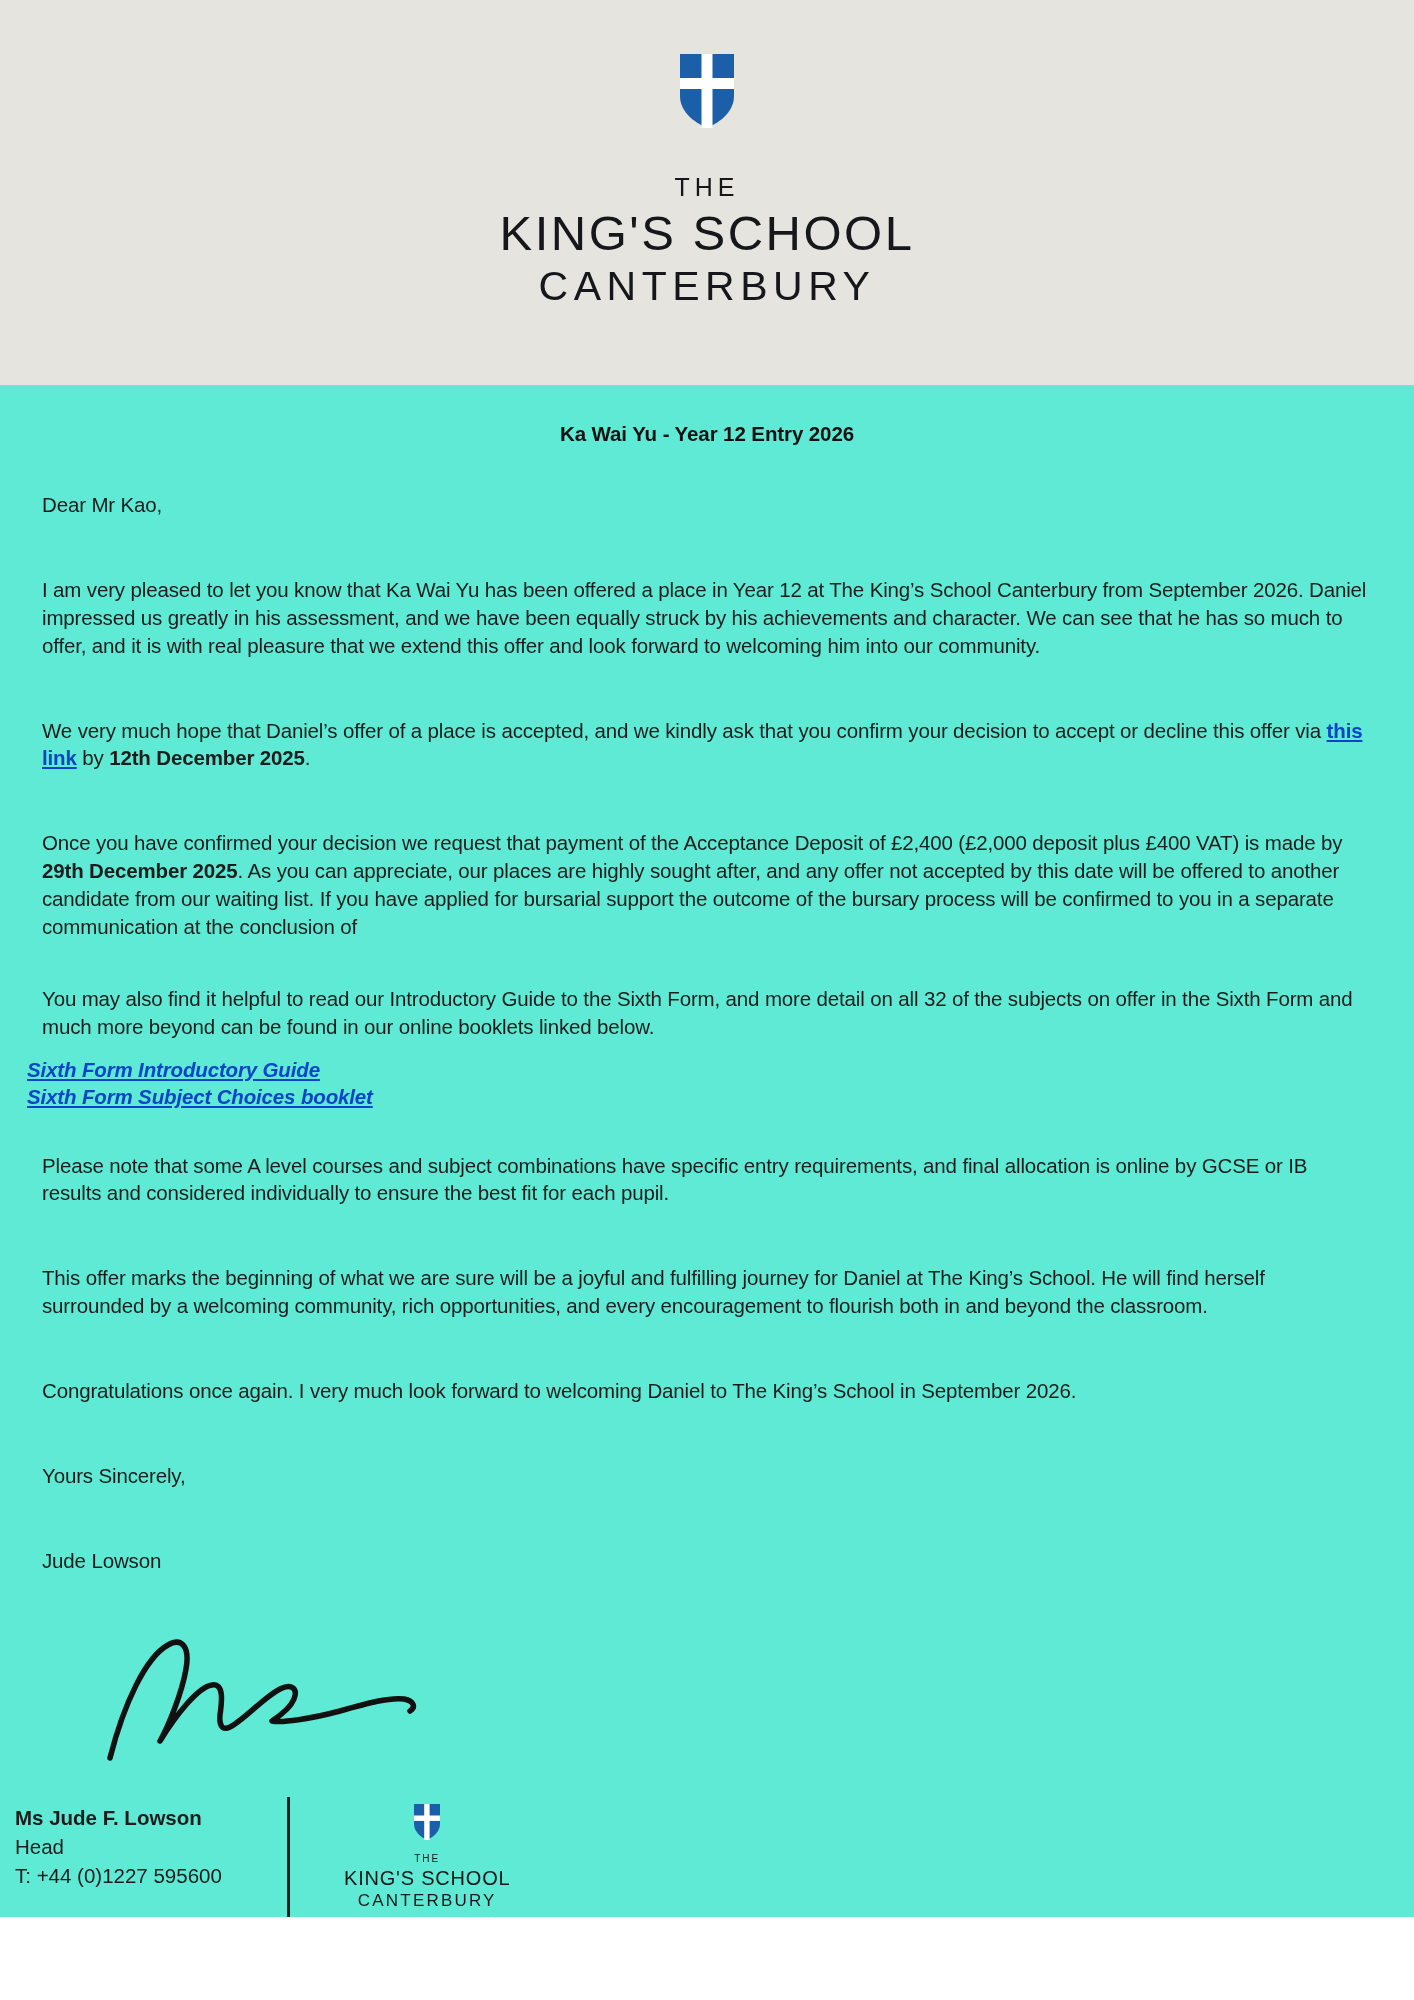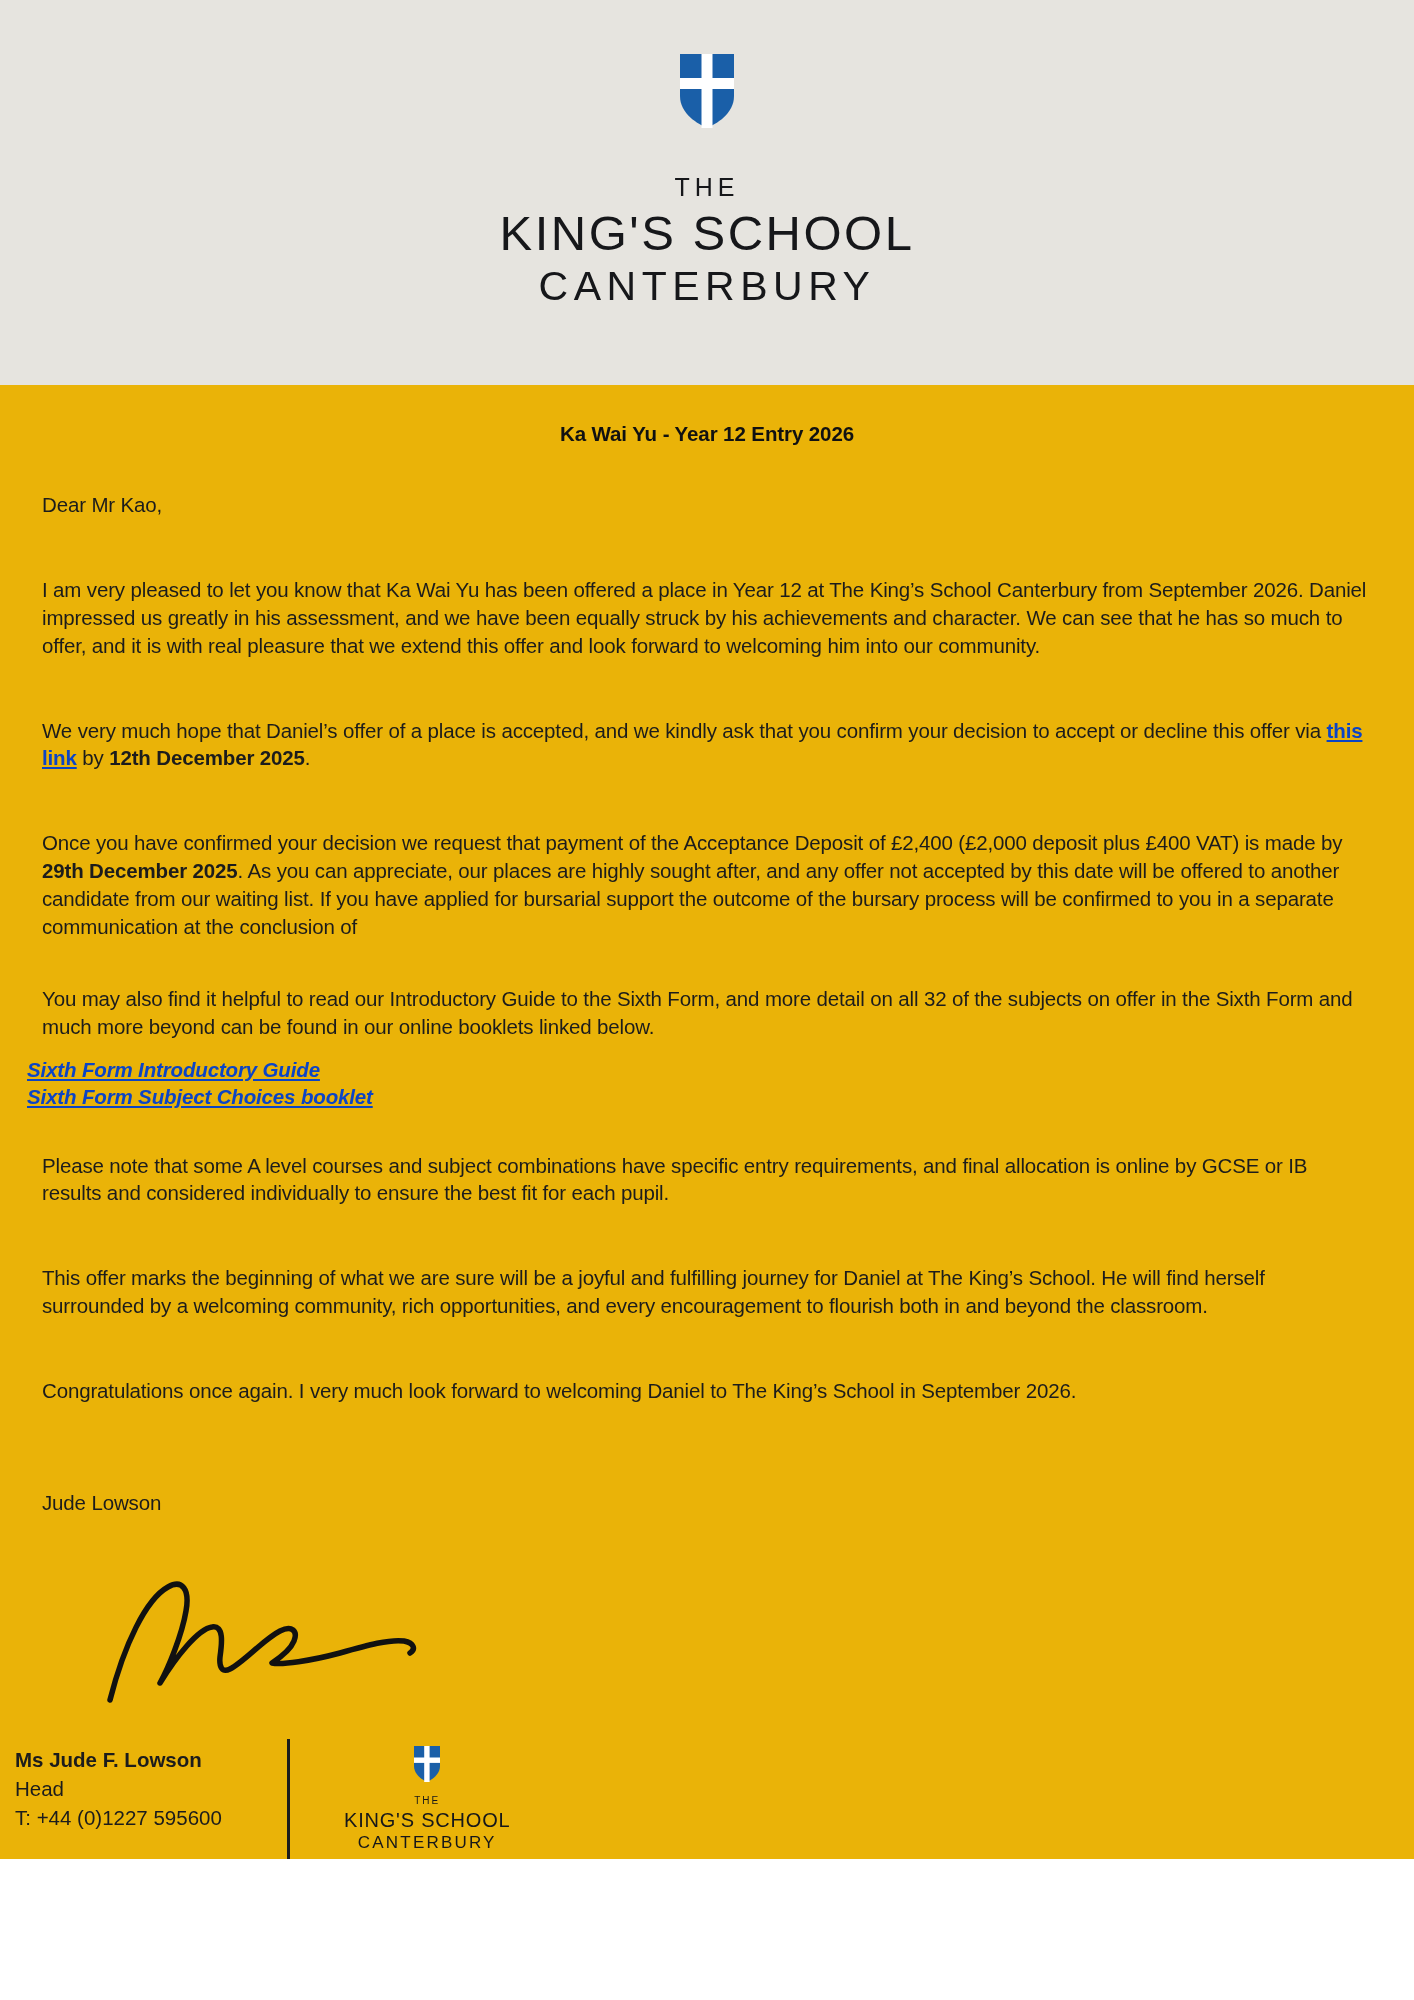--- a/index.html
+++ b/index.html
@@ -8,21 +8,21 @@
     background: #ffffff;
   }
   body {
     width: 1414px;
     font-family: "Liberation Sans", sans-serif;
     color: #1a1a1a;
   }
   .page {
     width: 1414px;
     position: relative;
-    background: #eab308;
+    background: #5eead4;
   }
 
   
   .letterhead {
     background: #e6e4df;
     height: 385px;
     display: flex;
     flex-direction: column;
     align-items: center;
     justify-content: flex-start;
@@ -208,20 +208,21 @@
     <div class="gap-md"></div>
     <p class="para">Please note that some A level courses and subject combinations have specific entry requirements, and final allocation is online by GCSE or IB results and considered individually to ensure the best fit for each pupil.</p>
 
     <div class="gap-md"></div>
     <p class="para">This offer marks the beginning of what we are sure will be a joyful and fulfilling journey for Daniel at The King’s School. He will find herself surrounded by a welcoming community, rich opportunities, and every encouragement to flourish both in and beyond the classroom.</p>
 
     <div class="gap-md"></div>
     <p class="para">Congratulations once again. I very much look forward to welcoming Daniel to The King’s School in September 2026.</p>
 
     <div class="gap-md"></div>
+    <p class="para">Yours Sincerely,</p>
 
     <div class="gap-md"></div>
     <p class="para">Jude Lowson</p>
 
     <div class="signature">
       <svg viewBox="0 0 430 150" width="430" height="150" aria-hidden="true">
         <path d="M38 135 C52 80 74 34 96 22 C110 14 118 24 114 46 C110 70 96 104 88 118 C104 92 126 64 140 62 C152 60 150 78 148 92 C147 102 150 108 158 104 C172 97 192 74 208 66 C220 60 226 66 222 76 C218 86 206 94 200 98 C210 100 238 96 268 88 C296 80 318 74 332 76 C342 78 344 84 338 88" fill="none" stroke="#111111" stroke-width="5.5" stroke-linecap="round" stroke-linejoin="round"></path>
       </svg>
     </div>
   </div>

